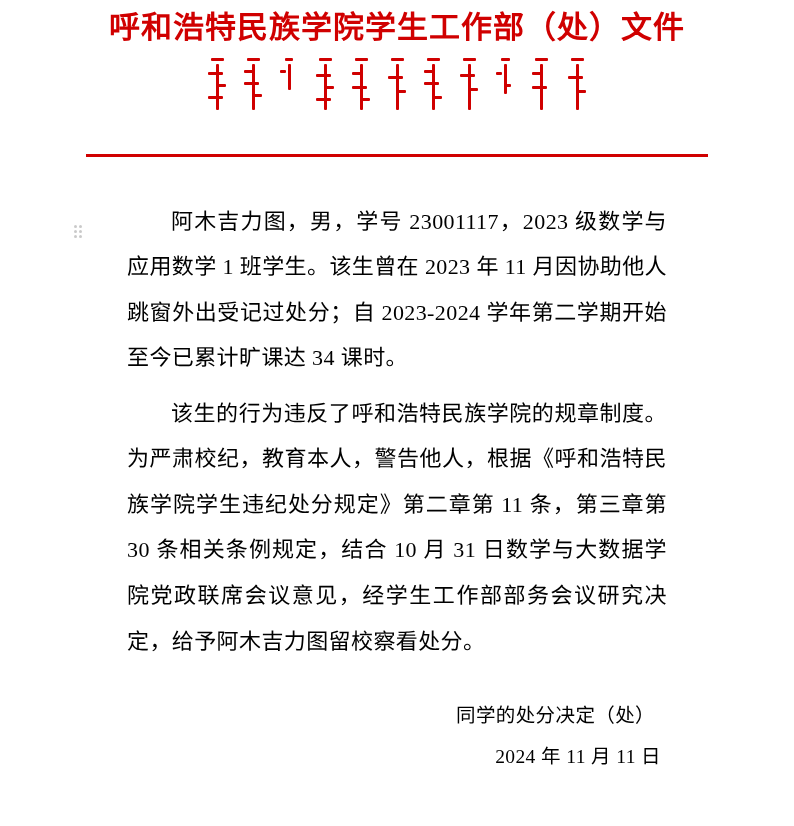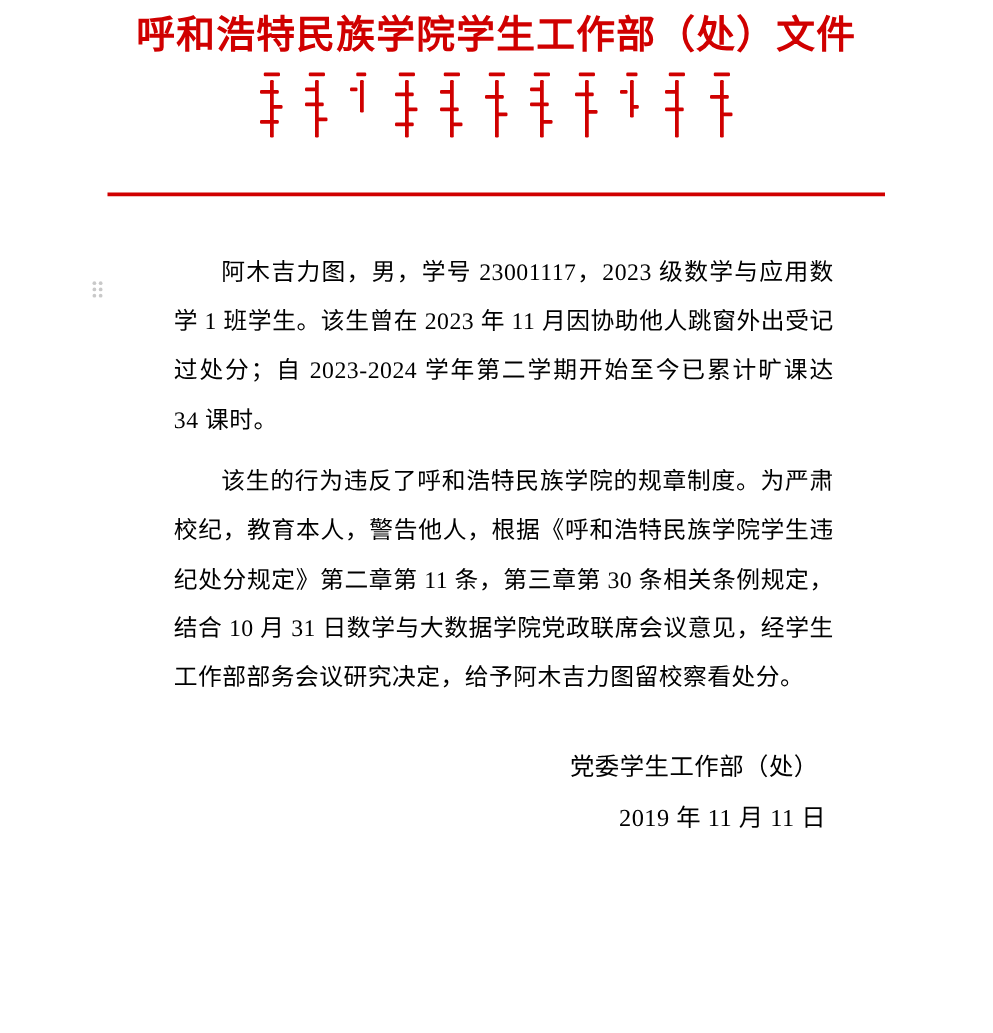--- a/index.html
+++ b/index.html
@@ -117,26 +117,26 @@
   .subject {
     text-align: center;
     font-size: 25px;
     font-weight: bold;
     line-height: 1.85;
     letter-spacing: 0.5px;
   }
   .subject .line2 { display: block; }
 
   .para {
-    font-size: 19px;
+    font-size: 22px;
     line-height: 2.07;
     text-align: justify;
     text-justify: inter-ideograph;
     text-indent: 2em;
-    margin: 10px 0 0 12px;
+    margin: 10px 0 0 0;
     letter-spacing: 0.4px;
   }
   .para.first { margin-top: 16px; }
 
   .signoff {
     margin-top: 32px;
     font-size: 19.5px;
     line-height: 2.1;
     text-align: right;
     padding-right: 6px;
@@ -261,16 +261,16 @@
 
 <div class="doc-body">
 
   <div class="subject">
   </div>
 
   <p class="para first">阿木吉力图，男，学号 23001117，2023 级数学与应用数学 1 班学生。该生曾在 2023 年 11 月因协助他人跳窗外出受记过处分；自 2023-2024 学年第二学期开始至今已累计旷课达 34 课时。</p>
   <p class="para">该生的行为违反了呼和浩特民族学院的规章制度。为严肃校纪，教育本人，警告他人，根据《呼和浩特民族学院学生违纪处分规定》第二章第 11 条，第三章第 30 条相关条例规定，结合 10 月 31 日数学与大数据学院党政联席会议意见，经学生工作部部务会议研究决定，给予阿木吉力图留校察看处分。</p>
 
   <div class="signoff">
-    <div class="dept">党委学生工作部（处）</div>
-    <div class="date">2019 年 11 月 11 日</div>
+    <div class="dept">同学的处分决定（处）</div>
+    <div class="date">2024 年 11 月 11 日</div>
   </div>
 </div>
 
 </body></html>

